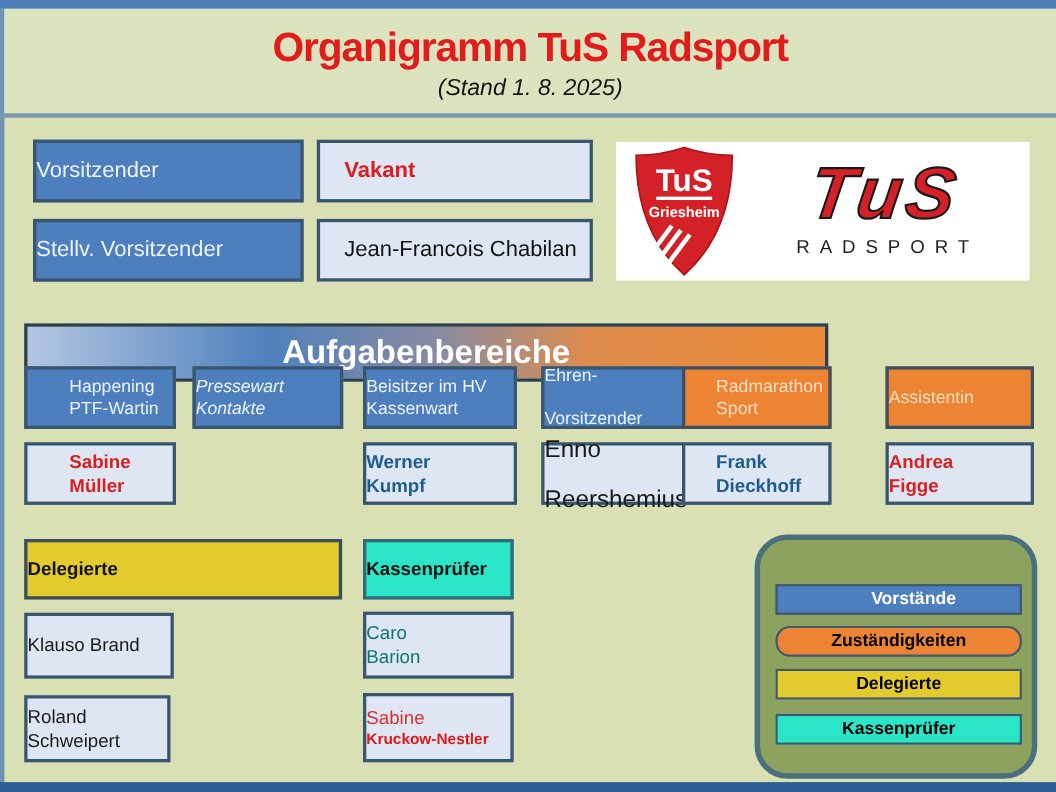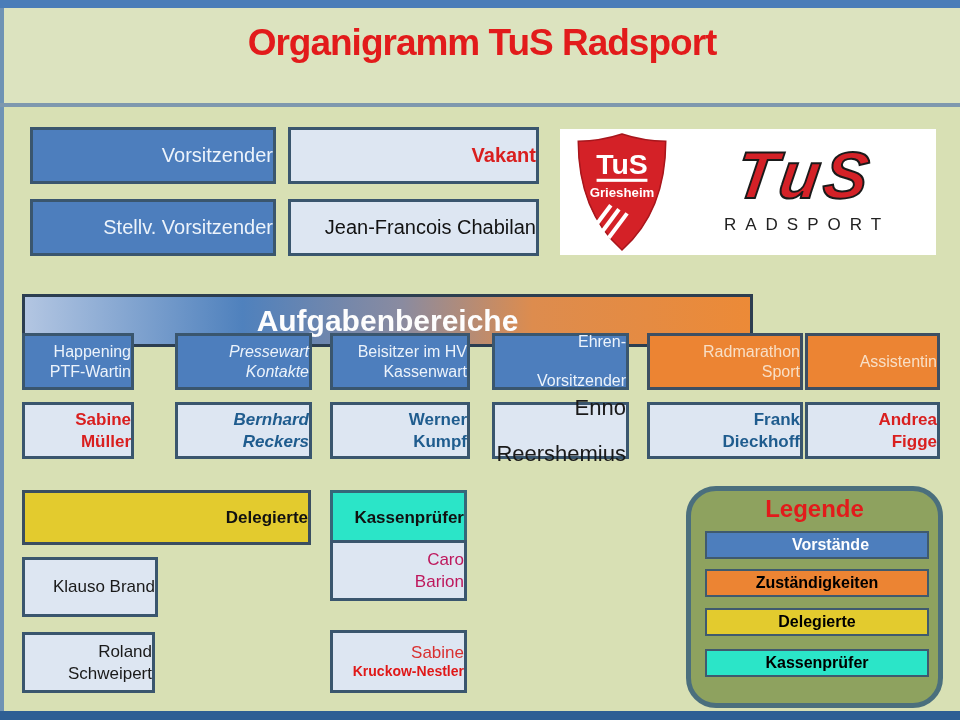--- a/index.html
+++ b/index.html
@@ -12,87 +12,88 @@
   #bottombar{ position:absolute; left:0; top:711px; width:960px; height:9px; background:#2e5f94; }
   #divider  { position:absolute; left:0; top:103px; width:960px; height:4px; background:#7e98ae; }
 
   
   #header { position:absolute; left:4px; top:8px; width:956px; height:95px; background:#dce3bf; text-align:center; }
   #title   { margin-top:14px; font-size:37px; font-weight:bold; letter-spacing:-1px; color:#e21b1b; }
   #subtitle{ margin-top:4px;  font-size:21px; font-style:italic; color:#141414; }
 
   
   .box { position:absolute; border:3px solid #3a566e; display:flex; flex-direction:column;
-         align-items:flex-end; justify-content:center; text-align:center; line-height:1.25; }
+         align-items:flex-start; justify-content:center; text-align:center; line-height:1.25; }
   .blue   { background:#4d7ebd; color:#ecf3fb; }
   .light  { background:#dde6f2; color:#1a1a1a; }
   .orange { background:#ec8433; color:#f8dfc6; border-color:#3d4f63; }
   .yellow { background:#e3cb2e; color:#111; border-color:#3a4e60; }
   .teal   { background:#2be5c8; color:#111; border-color:#356879; }
 
   .lbl20 { font-size:20px; }
   .lbl16 { font-size:16px; }
 
   
   .posA { left:30px;  width:246px; height:57px; }
-  .posB { left:288px; width:251px; height:57px; }
+  .posB { left:288px; width:251px; height:57px;padding-left:22px; }
   .rowTop { top:127px; } .rowTop2 { top:199px; }
   #holder-vakant { color:#d91f1f; font-weight:bold; font-size:20px; }
   #holder-stellv { font-size:20px; color:#121212; }
 
   
   #logo-panel { position:absolute; left:560px; top:129px; width:376px; height:126px; background:#ffffff;
                 display:flex; align-items:center; }
 
   
   #banner { position:absolute; left:22px; top:270px; width:731px; height:53px; border:3px solid #2c3e50;
             background:linear-gradient(90deg,#b3c6e2 0%, #4f81bd 30%, #8a8ba0 52%, #dd8c4e 70%, #ec8a37 100%);
             display:flex; align-items:center; justify-content:center;
             color:#fdfdfd; font-size:30px; font-weight:bold;margin-top:24px; }
 
   
-  .c1 { left:22px;  width:112px; } .c2 { left:175px; width:137px;font-style:italic; } .c3 { left:330px; width:140px; }
-  .c4 { left:492px; width:137px;gap:19px; } .c5 { left:647px; width:156px; } .c6 { left:805px; width:135px; }
+  .c1 { left:22px;  width:138px;padding-left:38px; } .c2 { left:175px; width:137px;font-style:italic; } .c3 { left:330px; width:140px; }
+  .c4 { left:492px; width:137px;gap:19px; } .c5 { left:620px; width:136px;padding-left:28px; } .c6 { left:805px; width:135px; }
   .rowRoles  { top:333px; height:57px; }
   .rowPeople { top:402px; height:57px; }
   .name-red  { color:#d91f1f; font-weight:bold; font-size:17px; }
   .name-blue { color:#1f5c8e; font-weight:bold; font-size:17px; }
   .name-black{ color:#1a1a1a; font-size:22px; }
 
   
   #delegierte-header   { left:22px;  top:490px; width:289px; height:55px; font-size:17px; font-weight:bold; }
   #kassenpruefer-header{ left:330px; top:490px; width:137px; height:55px; font-size:17px; font-weight:bold; }
 
   
   #member-klauso { left:22px;  top:557px; width:136px; height:60px; }
   #member-torben { left:172px; top:555px; width:140px; height:64px; }
-  #member-caro   { left:330px; top:540px; width:137px; height:61px; color:#be185d; }
+  #member-caro   { left:330px; top:556px; width:137px; height:61px; color:#0f766e; }
   #member-roland { left:22px;  top:632px; width:133px; height:61px; }
   #member-sabine { left:330px; top:630px; width:137px; height:63px; color:#d93030; }
   .member { font-size:17px; }
   #member-sabine .sub { font-size:14px; font-weight:bold; color:#e01818; }
 
   
   #legend { position:absolute; left:686px; top:486px; width:257px; height:222px; background:#8ea25f;
             border:5px solid #4b6f7d; border-radius:30px; }
   #legend-title { text-align:center; margin-top:4px; font-size:24px; font-weight:bold; color:#e21b1b; }
   .legend-item { position:absolute; left:14px; width:224px; height:28px; border:2px solid #3f5a6e;
                  display:flex; align-items:center; justify-content:center; font-size:16px; font-weight:bold; }
-  .li0 { top:40px;padding-left:27px; } .li1 { top:78px; } .li2 { top:117px; } .li3 { top:158px; }
+  .li0 { top:40px;padding-left:27px; } .li1 { top:78px;border-radius:13px; } .li2 { top:117px; } .li3 { top:158px; }
 </style>
 </head>
 <body>
 
 <div id="slide">
   <div id="topbar"></div>
   <div id="leftbar"></div>
   <div id="bottombar"></div>
 
   <div id="header">
     <div id="title">Organigramm TuS Radsport</div>
+    <div id="subtitle">(Stand 1. 8. 2025)</div>
   </div>
   <div id="divider"></div>
 
   <div class="box blue posA rowTop lbl20">
     <span>Vorsitzender</span>
   </div>
   <div class="box light posB rowTop">
     <span id="holder-vakant">Vakant</span>
   </div>
   <div class="box blue posA rowTop2 lbl20">
@@ -145,24 +146,20 @@
     <span>Sport</span>
   </div>
   <div class="box orange c6 rowRoles lbl16">
     <span>Assistentin</span>
   </div>
 
   <div class="box light c1 rowPeople">
     <span class="name-red">Sabine</span>
     <span class="name-red">Müller</span>
   </div>
-  <div class="box light c2 rowPeople">
-    <span class="name-blue">Bernhard</span>
-    <span class="name-blue">Reckers</span>
-  </div>
   <div class="box light c3 rowPeople">
     <span class="name-blue">Werner</span>
     <span class="name-blue">Kumpf</span>
   </div>
   <div class="box light c4 rowPeople">
     <span class="name-black">Enno</span>
     <span class="name-black">Reershemius</span>
   </div>
   <div class="box light c5 rowPeople">
     <span class="name-blue">Frank</span>
@@ -190,21 +187,20 @@
   <div class="box light member" id="member-roland">
     <span>Roland</span>
     <span>Schweipert</span>
   </div>
   <div class="box light member" id="member-sabine">
     <span>Sabine</span>
     <span class="sub">Kruckow-Nestler</span>
   </div>
 
   <div id="legend">
-    <div id="legend-title">Legende</div>
     <div class="legend-item li0" style="background-color: rgb(77, 126, 189);">
       <span style="color:#ffffff">Vorstände</span>
     </div>
     <div class="legend-item li1" style="background-color: rgb(236, 132, 51);">
       <span>Zuständigkeiten</span>
     </div>
     <div class="legend-item li2" style="background-color: rgb(227, 203, 46);">
       <span>Delegierte</span>
     </div>
     <div class="legend-item li3" style="background-color: rgb(43, 229, 200);">

